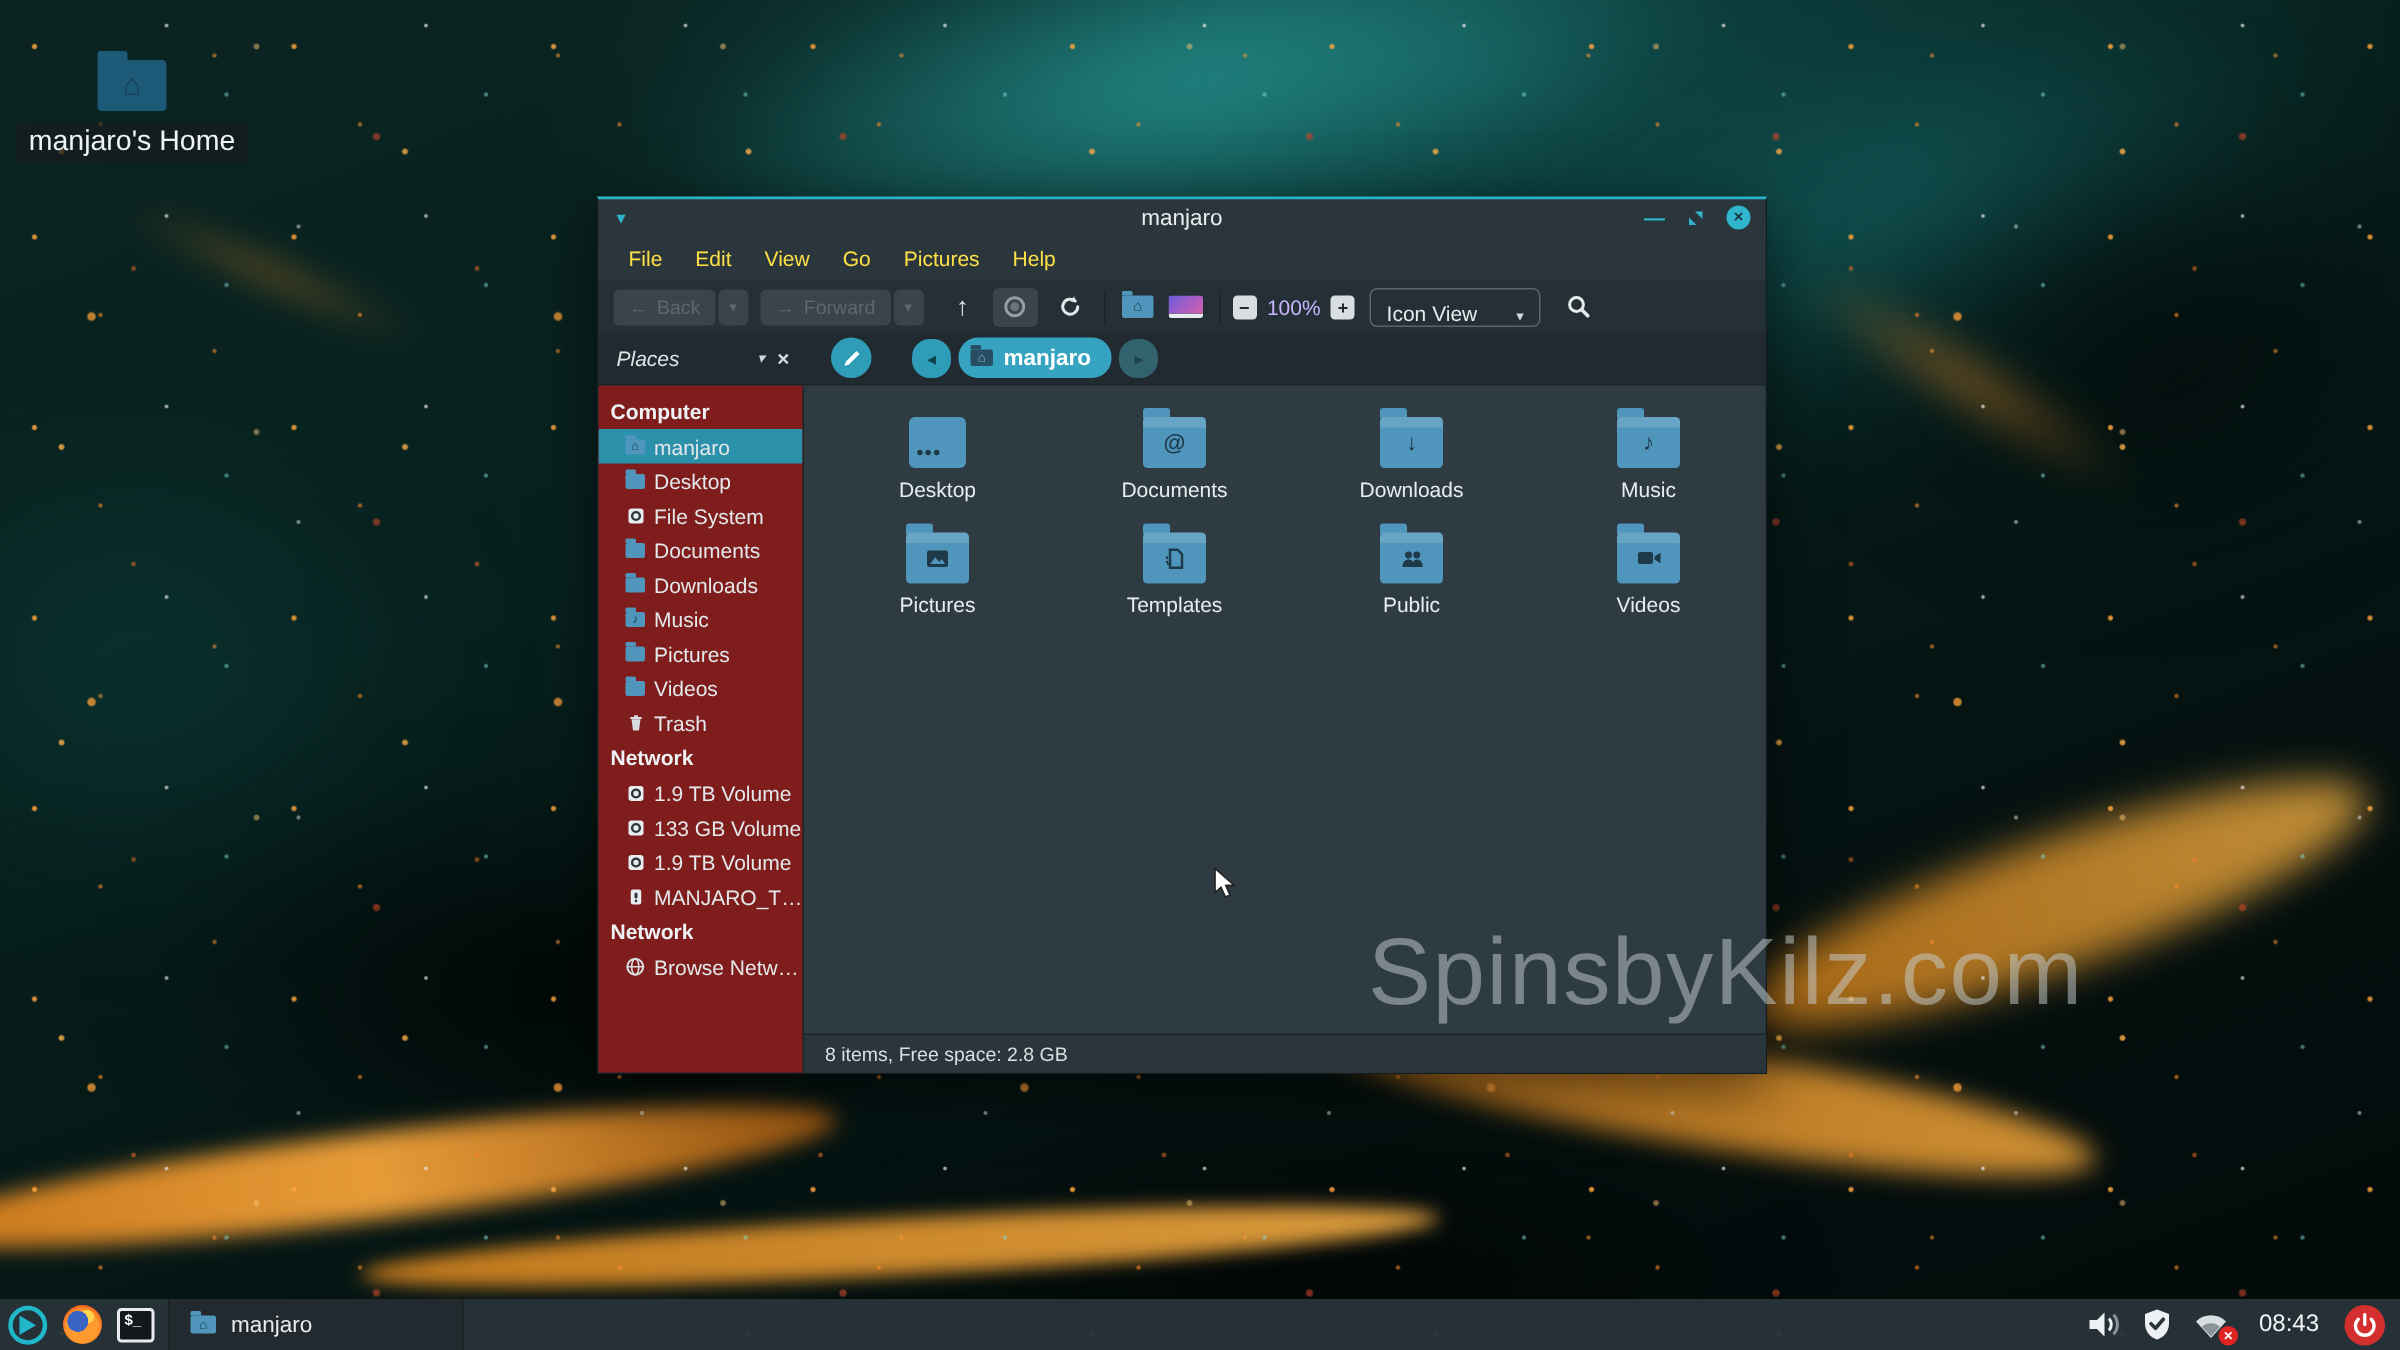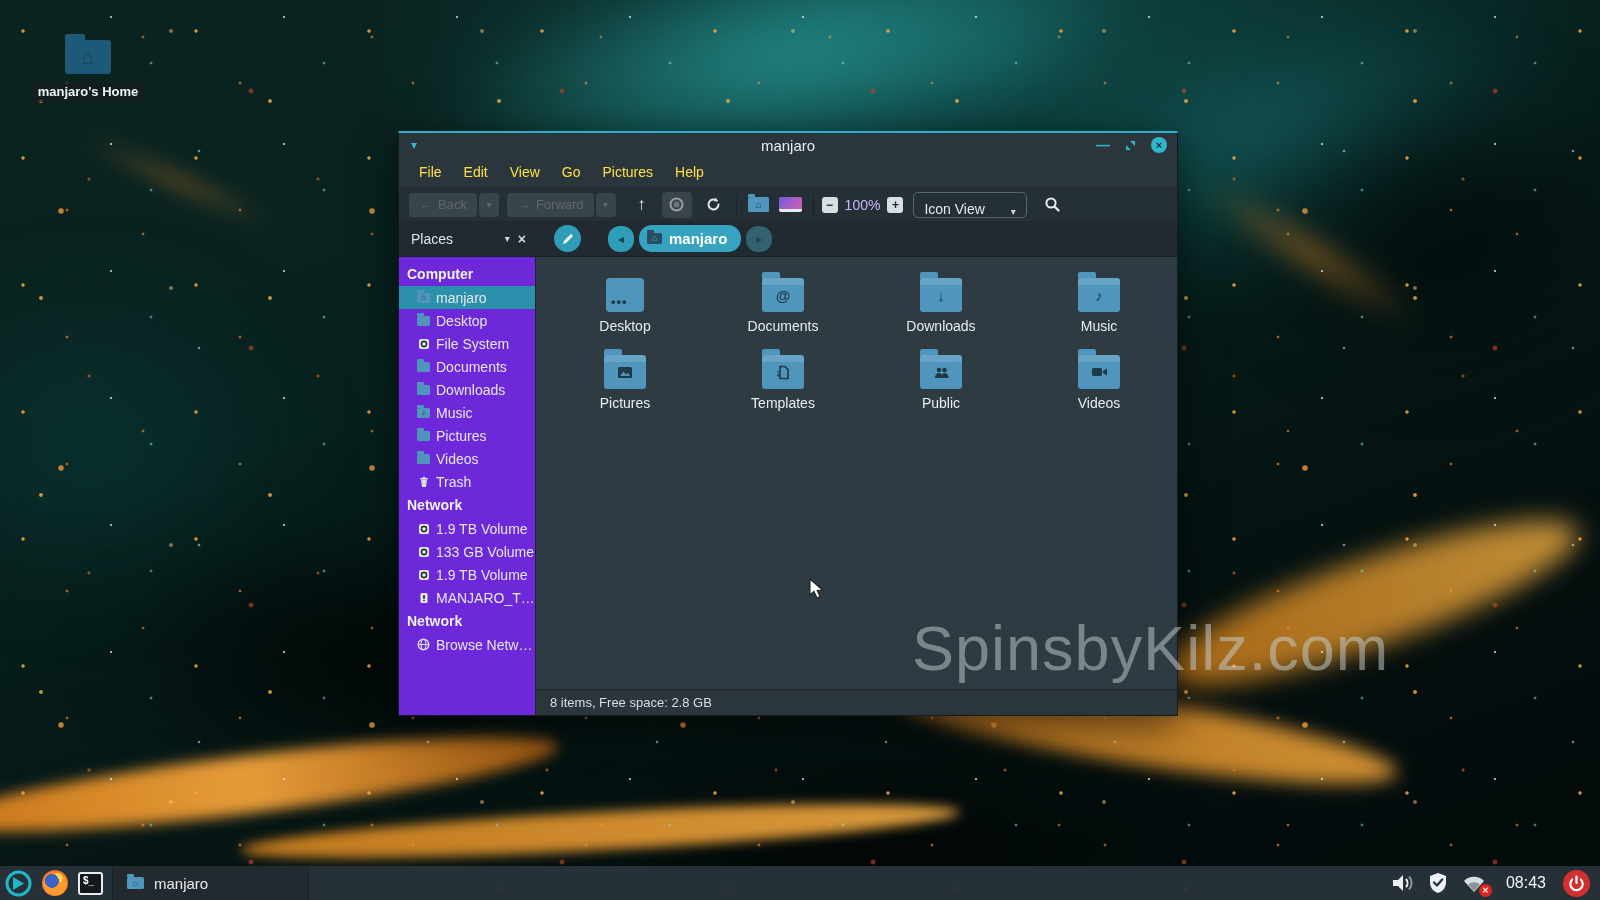--- a/index.html
+++ b/index.html
@@ -41,21 +41,21 @@
       radial-gradient(circle at 61px 211px, rgba(255,160,55,.75) 2.2px, transparent 3.4px),
       radial-gradient(circle at 251px 91px, rgba(200,70,40,.6) 1.8px, transparent 3px),
       radial-gradient(circle at 171px 31px, rgba(255,200,120,.5) 1.4px, transparent 2.4px);
       background-size:311px 257px; }
 
   
   .dt-icon { position:absolute; left:26px; top:40px; width:124px; display:flex; flex-direction:column; align-items:center; z-index:5; }
   .dt-folder { position:relative; width:46px; height:34px; background:#1d5a78; border-radius:3px; margin-bottom:8px; }
   .dt-folder::before { content:""; position:absolute; top:-6px; left:0; width:20px; height:7px; background:#1d5a78; border-radius:2px 2px 0 0; }
   .dt-home-glyph { position:absolute; inset:0; display:flex; align-items:center; justify-content:center; color:#143f55; font-size:20px; font-weight:bold; }
-  .dt-label { background:rgba(22,28,32,.72); color:#f0f3f4; font-size:13px; padding:2px 8px 3px; border-radius:3px; white-space:nowrap;font-weight:bold; }
+  .dt-label { background:rgba(22,28,32,.72); color:#f0f3f4; font-size:19px; padding:2px 8px 3px; border-radius:3px; white-space:nowrap; }
 
   
   .watermark { position:absolute; left:912px; top:612px; z-index:30; font-size:63px; color:rgba(199,209,214,.5); letter-spacing:1px; pointer-events:none; }
 
   
   .window { position:absolute; left:398px; top:131px; width:780px; height:585px; z-index:10; display:flex; flex-direction:column; background:#2e3b42; border:1px solid #151c20; border-top:2px solid #27b2c8; box-shadow:0 10px 36px rgba(0,0,0,.55); }
   .titlebar { height:24px; background:#2b363c; display:flex; align-items:center; position:relative; flex:none; }
   .win-menu-chevron { margin-left:12px; color:#2fb6cd; font-size:12px; line-height:1; cursor:default; }
   .win-title { position:absolute; left:0; right:0; text-align:center; color:#e9edef; font-size:15px; }
   .win-controls { position:absolute; right:10px; top:0; height:24px; display:flex; align-items:center; gap:14px; }
@@ -79,36 +79,36 @@
   .tb-home-folder { width:21px; height:15px; }
   .tb-home-folder .mf-glyph { color:#1b3a4a; font-size:10px; font-weight:bold; line-height:1; }
   .tb-desktop { width:23px; height:15px; border-radius:2px; background:linear-gradient(135deg,#6a5cd8 0%, #a85ec6 55%, #d45fa8 100%); border-bottom:3px solid #e8ecef; }
   .zoom-sq { width:16px; height:16px; background:#d9dee1; border-radius:3px; color:#20282d; font-size:12px; font-weight:bold; display:flex; align-items:center; justify-content:center; line-height:1; }
   .zoom-val { color:#c4b5fd; font-size:14px; margin:0 7px; }
   .view-select { height:26px; margin-left:10px; border:1px solid #59646b; border-radius:5px; display:flex; align-items:flex-end; padding:0 10px; gap:26px; color:#e6eaec; font-size:14px; }
   .view-select .vs-chev { font-size:10px; color:#cfd5d8; }
   .tb-search { margin-left:12px; }
 
   .pathbar { height:36px; background:#212a30; display:flex; align-items:center; flex:none; border-bottom:1px solid #1a2226; }
-  .places-head { width:137px; flex:none; display:flex; align-items:center; padding-left:12px; }
+  .places-head { width:137px; flex:none; display:flex; align-items:center; padding-left:12px;font-style:italic; }
   .places-label { color:#dfe4e7; font-size:14px; }
   .places-chev { margin-left:auto; color:#cfd5d8; font-size:10px; padding-right:8px; }
   .places-close { color:#d4dadd; font-size:14px; font-weight:bold; padding-right:10px; }
   .crumb-zone { display:flex; align-items:center; gap:5px; padding-left:18px; }
   .edit-path-btn { width:27px; height:27px; border-radius:50%; background:#2f9db8; display:flex; align-items:center; justify-content:center; margin-right:22px; }
   .crumb-nav { width:26px; height:26px; border-radius:12px; background:#2f9db8; color:#0f4350; font-size:12px; display:flex; align-items:center; justify-content:center; }
   .crumb-nav.disabled { background:#33626f; color:#1d424c; }
   .crumb-pill { height:27px; border-radius:13px; background:#36a4c0; display:flex; align-items:center; gap:7px; padding:0 14px 0 8px; }
   .crumb-pill .mini-folder { background:#274e62; }
   .crumb-pill .mini-folder::before { background:#274e62; }
   .crumb-pill .mf-glyph { color:#77b6d0; font-size:9px; font-weight:bold; line-height:1; }
   .crumb-label { color:#fff; font-size:15px; font-weight:bold; }
 
   .content { flex:1; display:flex; min-height:0; }
-  .sidebar { width:137px; flex:none; background:#6d28d9; border-right:1px solid #1d2529; padding-top:5px; overflow:hidden; }
+  .sidebar { width:137px; flex:none; background:#7f1d1d; border-right:1px solid #1d2529; padding-top:5px; overflow:hidden; }
   .side-header { color:#eef2f4; font-size:14px; font-weight:bold; padding:4px 6px 3px 8px; height:24px; }
   .side-item { display:flex; align-items:center; gap:6px; height:23px; padding-left:18px; color:#e3e8ea; font-size:14px; white-space:nowrap; }
   .side-item.selected { background:#2b91aa; }
   .side-item .mini-folder { width:13px; height:10px; }
   .side-item .mf-glyph { color:#1b3a4a; font-size:8px; line-height:1; font-weight:bold; }
   .side-icon-svg { width:13px; height:13px; flex:none; display:flex; align-items:center; justify-content:center; }
 
   .main-col { flex:1; display:flex; flex-direction:column; min-width:0; background:#2e3b42; }
   .file-area { flex:1; position:relative; padding:12px 0 0 10px; }
   .file-grid { display:grid; grid-template-columns:repeat(4,158px); grid-auto-rows:77px; }

